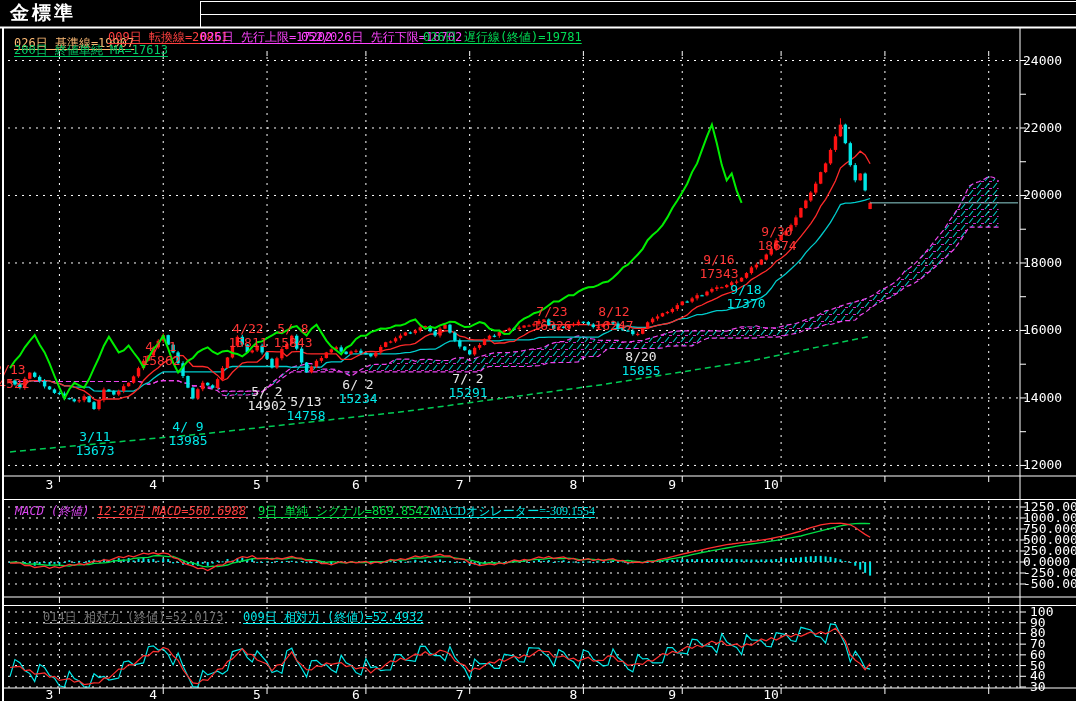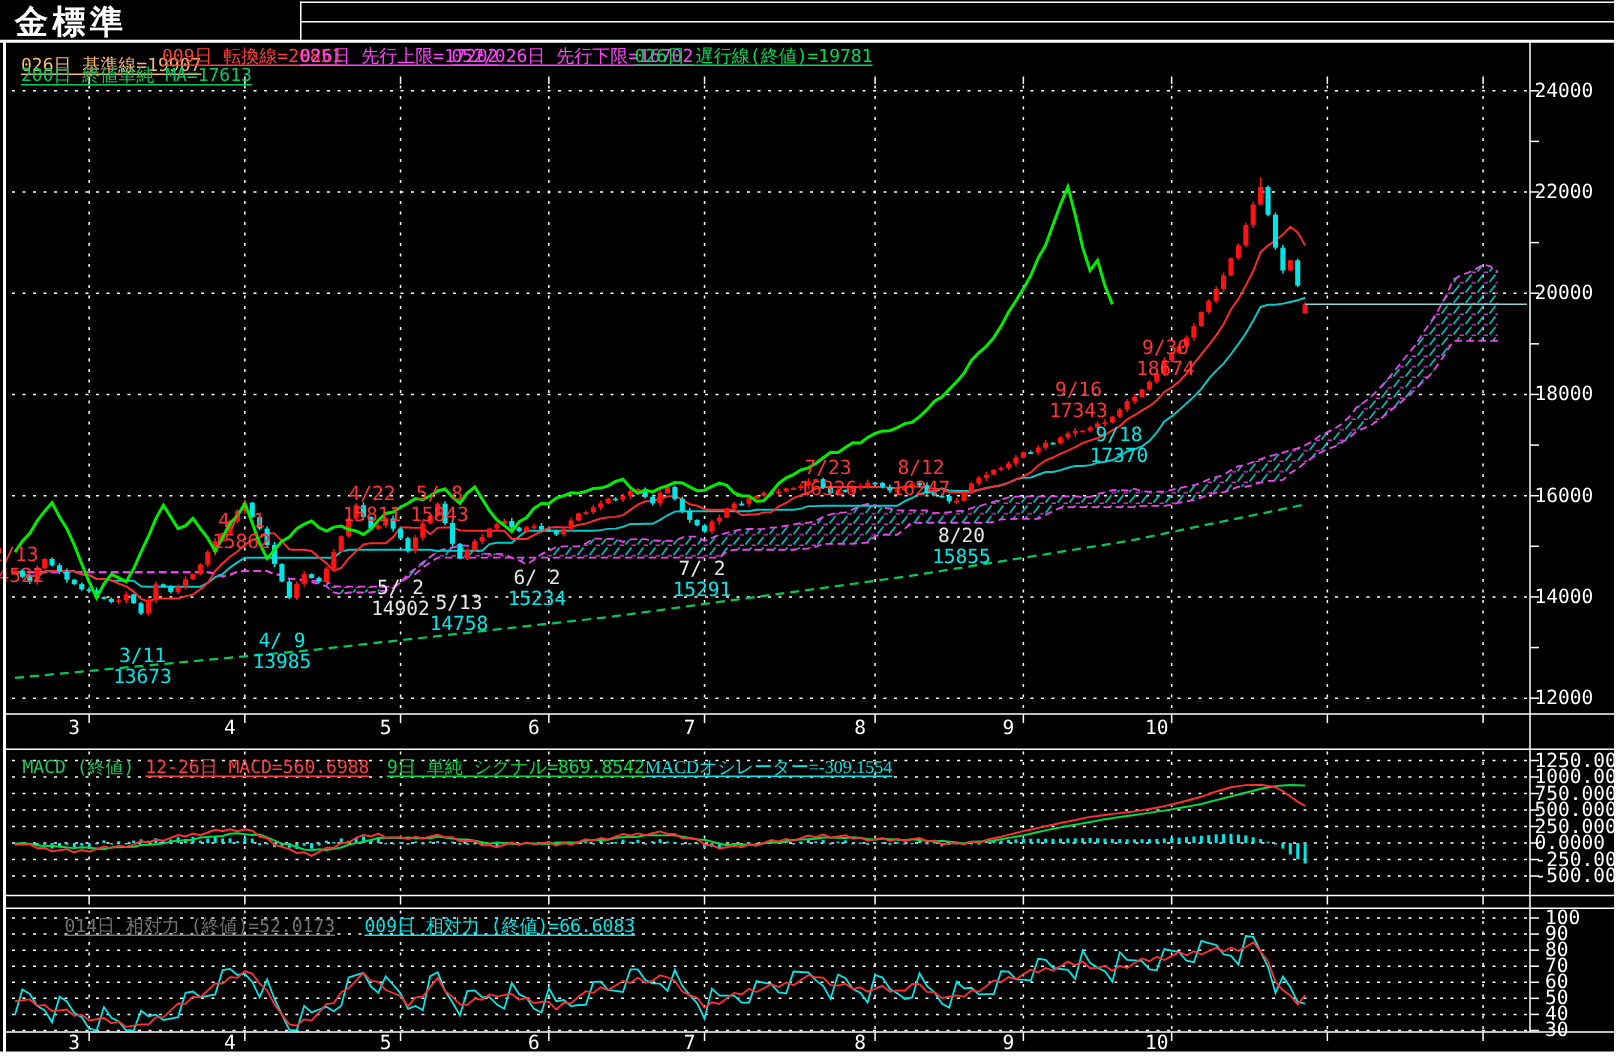--- a/index.html
+++ b/index.html
@@ -1,19 +1,19 @@
 <!DOCTYPE html>
 <html><head>
 <meta charset="utf-8">
 <style>
   html,body{margin:0;padding:0;background:#000;}
   .screen{position:relative;width:1080px;height:704px;background:#000;overflow:hidden;
           font-family:"DejaVu Sans Mono",monospace;}
   .screen svg{position:absolute;left:0;top:0;}
-  .title{position:absolute;left:10px;top:0px;color:#fff;font-size:22px;font-weight:bold;
+  .title{position:absolute;left:10px;top:0px;color:#fff;font-size:19px;font-weight:bold;
          letter-spacing:3px;white-space:pre;}
   .hdr{position:absolute;color:#fff;font-size:12px;line-height:12px;white-space:pre;}
   .lg{position:absolute;font-size:12px;line-height:12px;white-space:pre;
       text-decoration:underline;text-underline-offset:2px;}
 </style>
 </head>
 <body>
 
 <div class="screen">
   <svg id="chart-svg" width="1080" height="704">
@@ -798,20 +798,20 @@
 
   <div class="title">金標準</div>
 
   <span class="lg" style="left: 14px; top: 37px; color: #fdba74;">026日 基準線=19907</span>
   <span class="lg" style="left: 108px; top: 31px; color: rgb(255, 64, 64);">009日 転換線=20851</span>
   <span class="lg" style="left: 200px; top: 31px; color: rgb(255, 68, 255); text-decoration: underline;">026日 先行上限=17202</span>
   <span class="lg" style="left: 301px; top: 31px; color: rgb(255, 68, 255);">052/026日 先行下限=16702</span>
   <span class="lg" style="left: 423px; top: 31px; color: rgb(0, 221, 85);">026日 遅行線(終値)=19781</span>
   <span class="lg" style="left: 14px; top: 44px; color: rgb(0, 204, 102);">200日 終値単純 MA=17613</span>
 
-  <span class="lg" style="left: 15px; top: 505px; text-decoration: none; color: #22c55e;">MACD (終値)</span>
-  <span class="lg" style="left: 97px; top: 505px; color: rgb(255, 64, 64);">12-26日 MACD=560.6988</span>
+  <span class="lg" style="left: 15px; top: 505px; text-decoration: none; color: #d946ef; font-style: italic;">MACD (終値)</span>
+  <span class="lg" style="left: 97px; top: 505px; color: rgb(255, 64, 64); font-style: italic;">12-26日 MACD=560.6988</span>
   <span class="lg" style="left: 258px; top: 505px; color: rgb(0, 221, 68);">9日 単純 シグナル=869.8542</span>
   <span class="lg" style="left: 430px; top: 505px; color: rgb(0, 232, 232); font-family: Liberation Serif, serif;">MACDオシレーター=-309.1554</span>
 
   <span class="lg" style="left: 43px; top: 611px; color: #737373;">014日 相対力 (終値)=52.0173</span>
-  <span class="lg" style="left: 243px; top: 611px; color: rgb(0, 232, 232);">009日 相対力 (終値)=66.6083</span>
+  <span class="lg" style="left: 243px; top: 611px; color: rgb(0, 232, 232);">009日 相対力 (終値)=52.4932</span>
 </div>
 
 </body></html>

